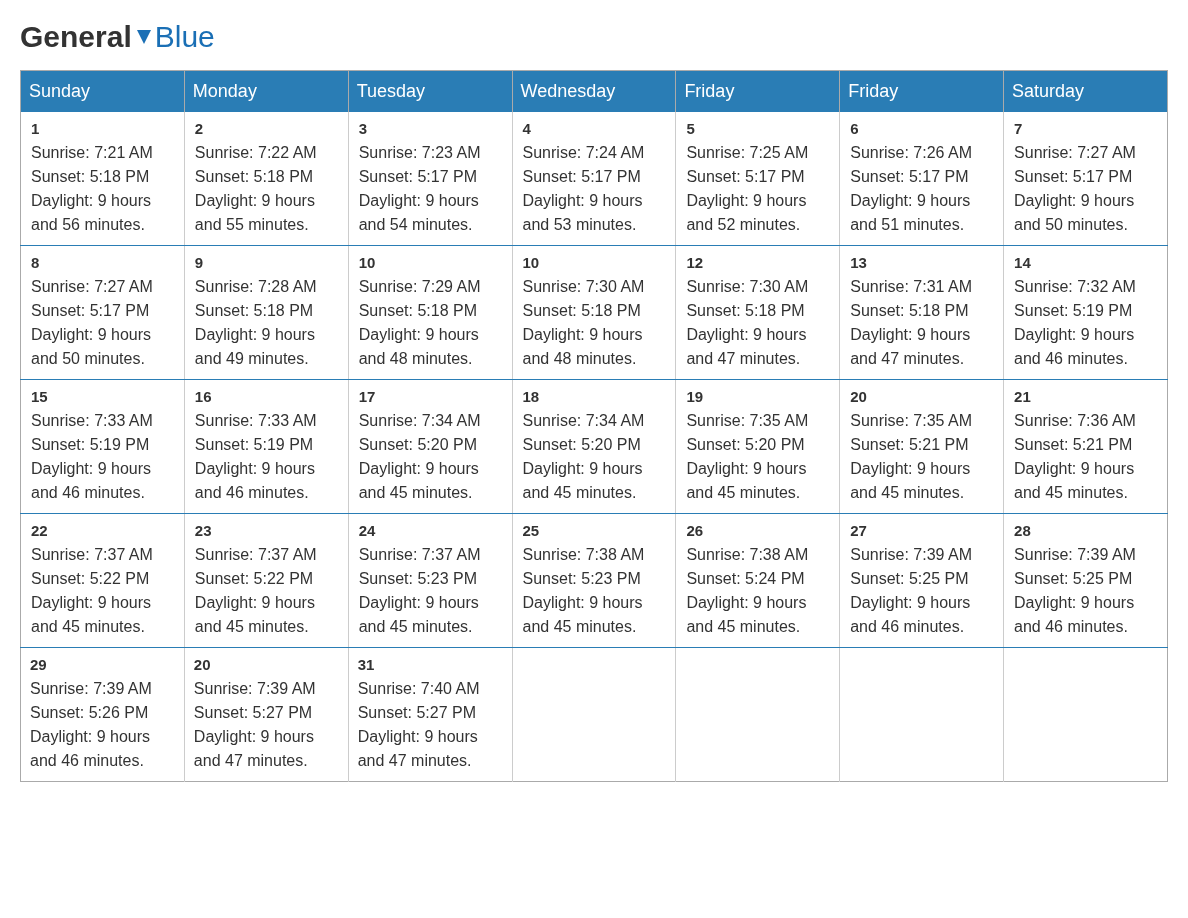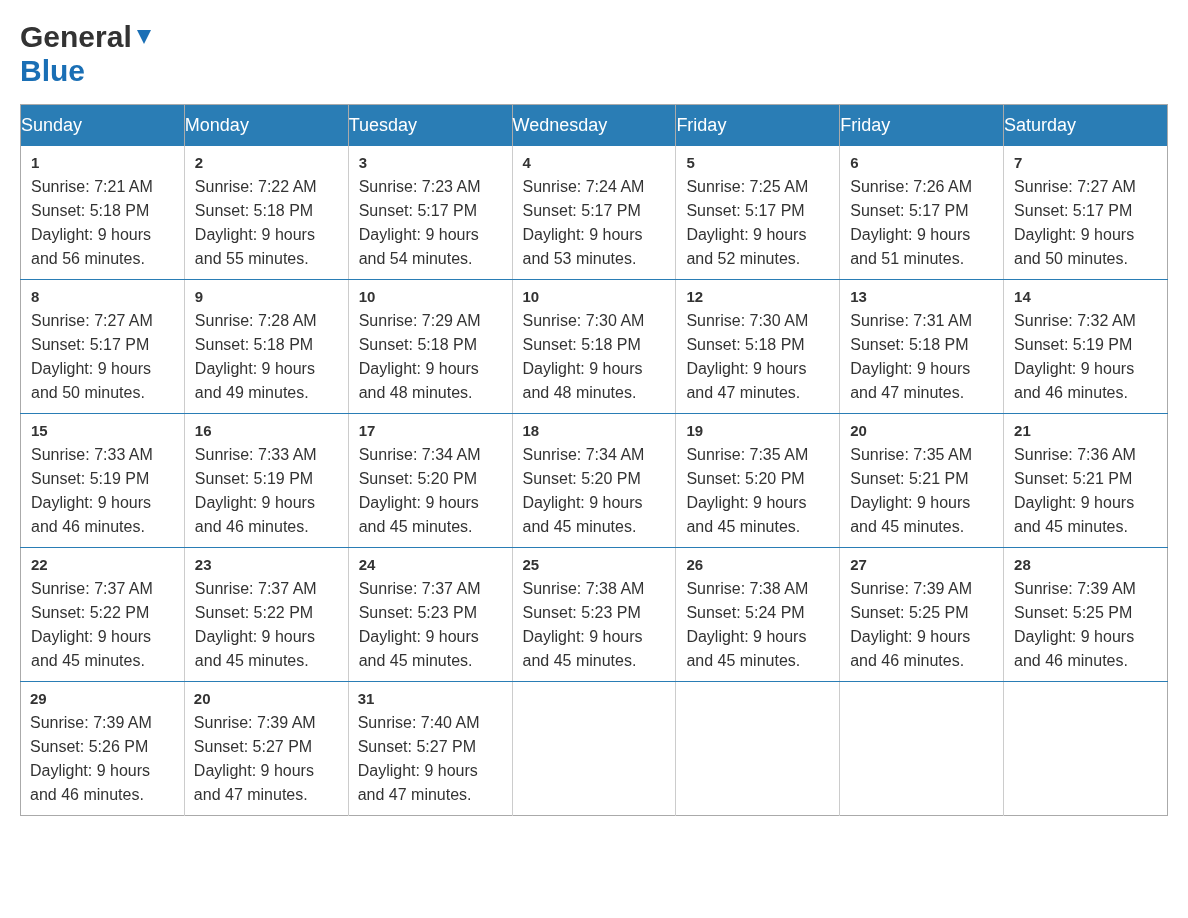--- a/index.html
+++ b/index.html
@@ -11,21 +11,21 @@
       padding: 20px;
     }
     .header-area {
       display: flex;
       justify-content: space-between;
       align-items: flex-start;
       margin-bottom: 16px;
     }
     .logo-area {
       display: flex;
-      flex-direction: column;
+      flex-direction: row;
       align-items: flex-start;
     }
     .title-area {
       text-align: right;
     }
     .month-title {
       font-size: 52px;
       font-weight: bold;
       color: #222;
       line-height: 1.1;
@@ -38,21 +38,21 @@
     .calendar-table {
       width: 100%;
       border-collapse: collapse;
       border: 1px solid #aaa;
     }
     .calendar-table th {
       background-color: #2a7db5;
       color: #ffffff;
       font-size: 18px;
       font-weight: normal;
-      padding: 10px 0;
+      padding: 10px 8px;
       text-align: left;
       border-right: 1px solid #aaa;
     }
     .calendar-table th:last-child {
       border-right: none;
     }
     .calendar-table td {
       vertical-align: top;
       padding: 8px 10px;
       border-right: 1px solid #ccc;
@@ -93,21 +93,21 @@
       font-weight: bold;
       color: #333;
     }
     .logo-arrow-svg {
       display: inline-block;
       margin-left: 1px;
     }
     .logo-blue-word {
       color: #1a6fb5;
       font-size: 30px;
-      font-weight: bold;
+      font-weight: normal;
     }
   </style>
 </head>
 <body>
 
 <div class="header-area">
   <div class="logo-area">
     <div class="logo-wrapper">
       <span class="logo-main">General</span>
       <svg class="logo-arrow-svg" width="22" height="22" viewBox="0 0 22 22">

